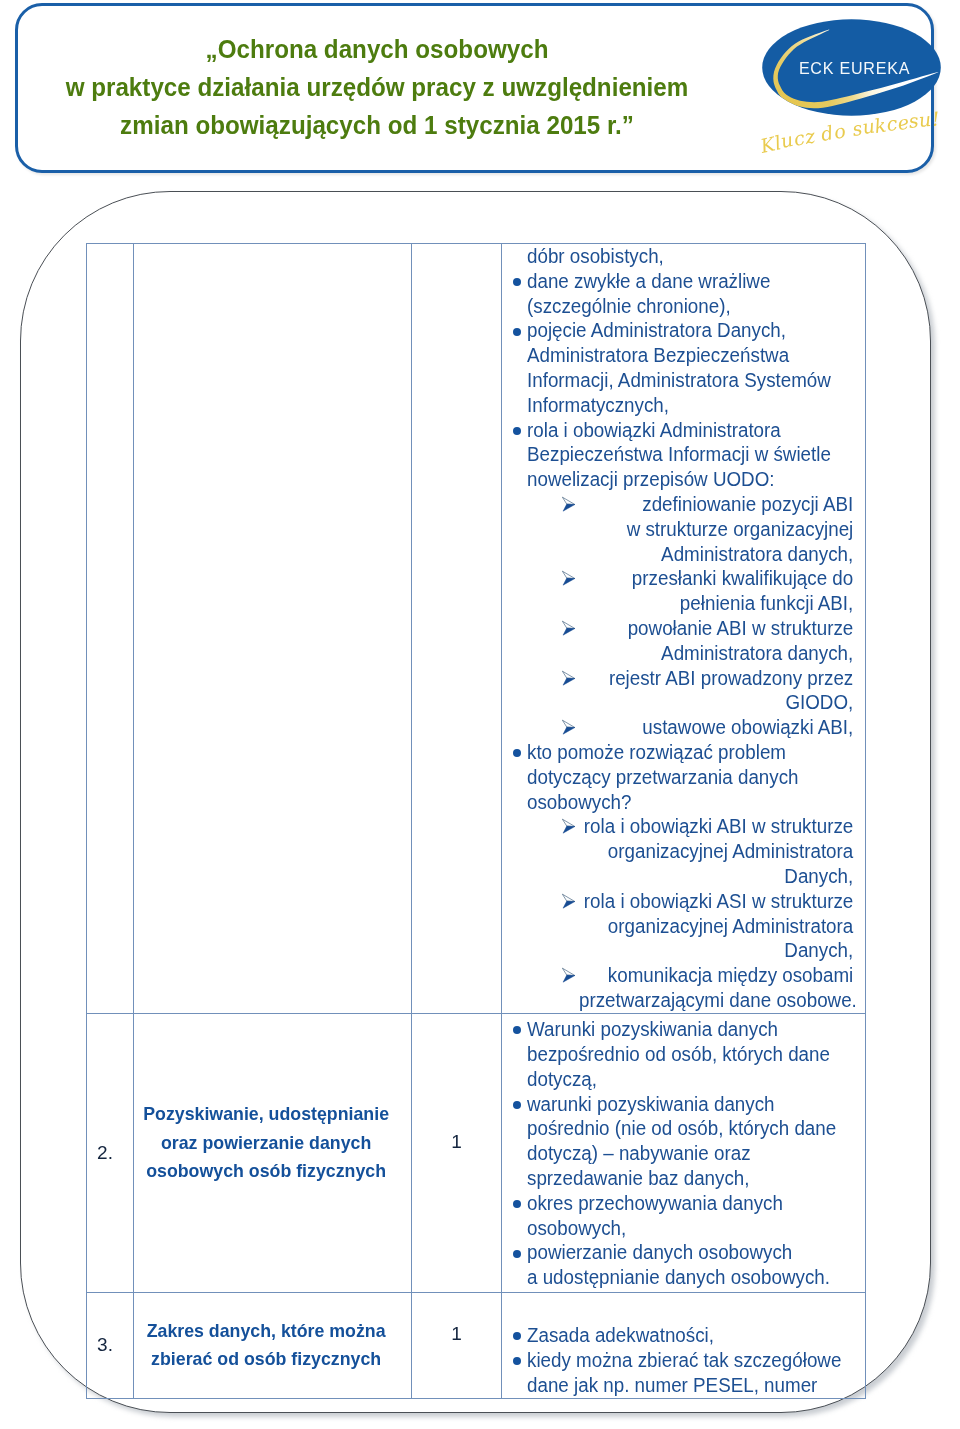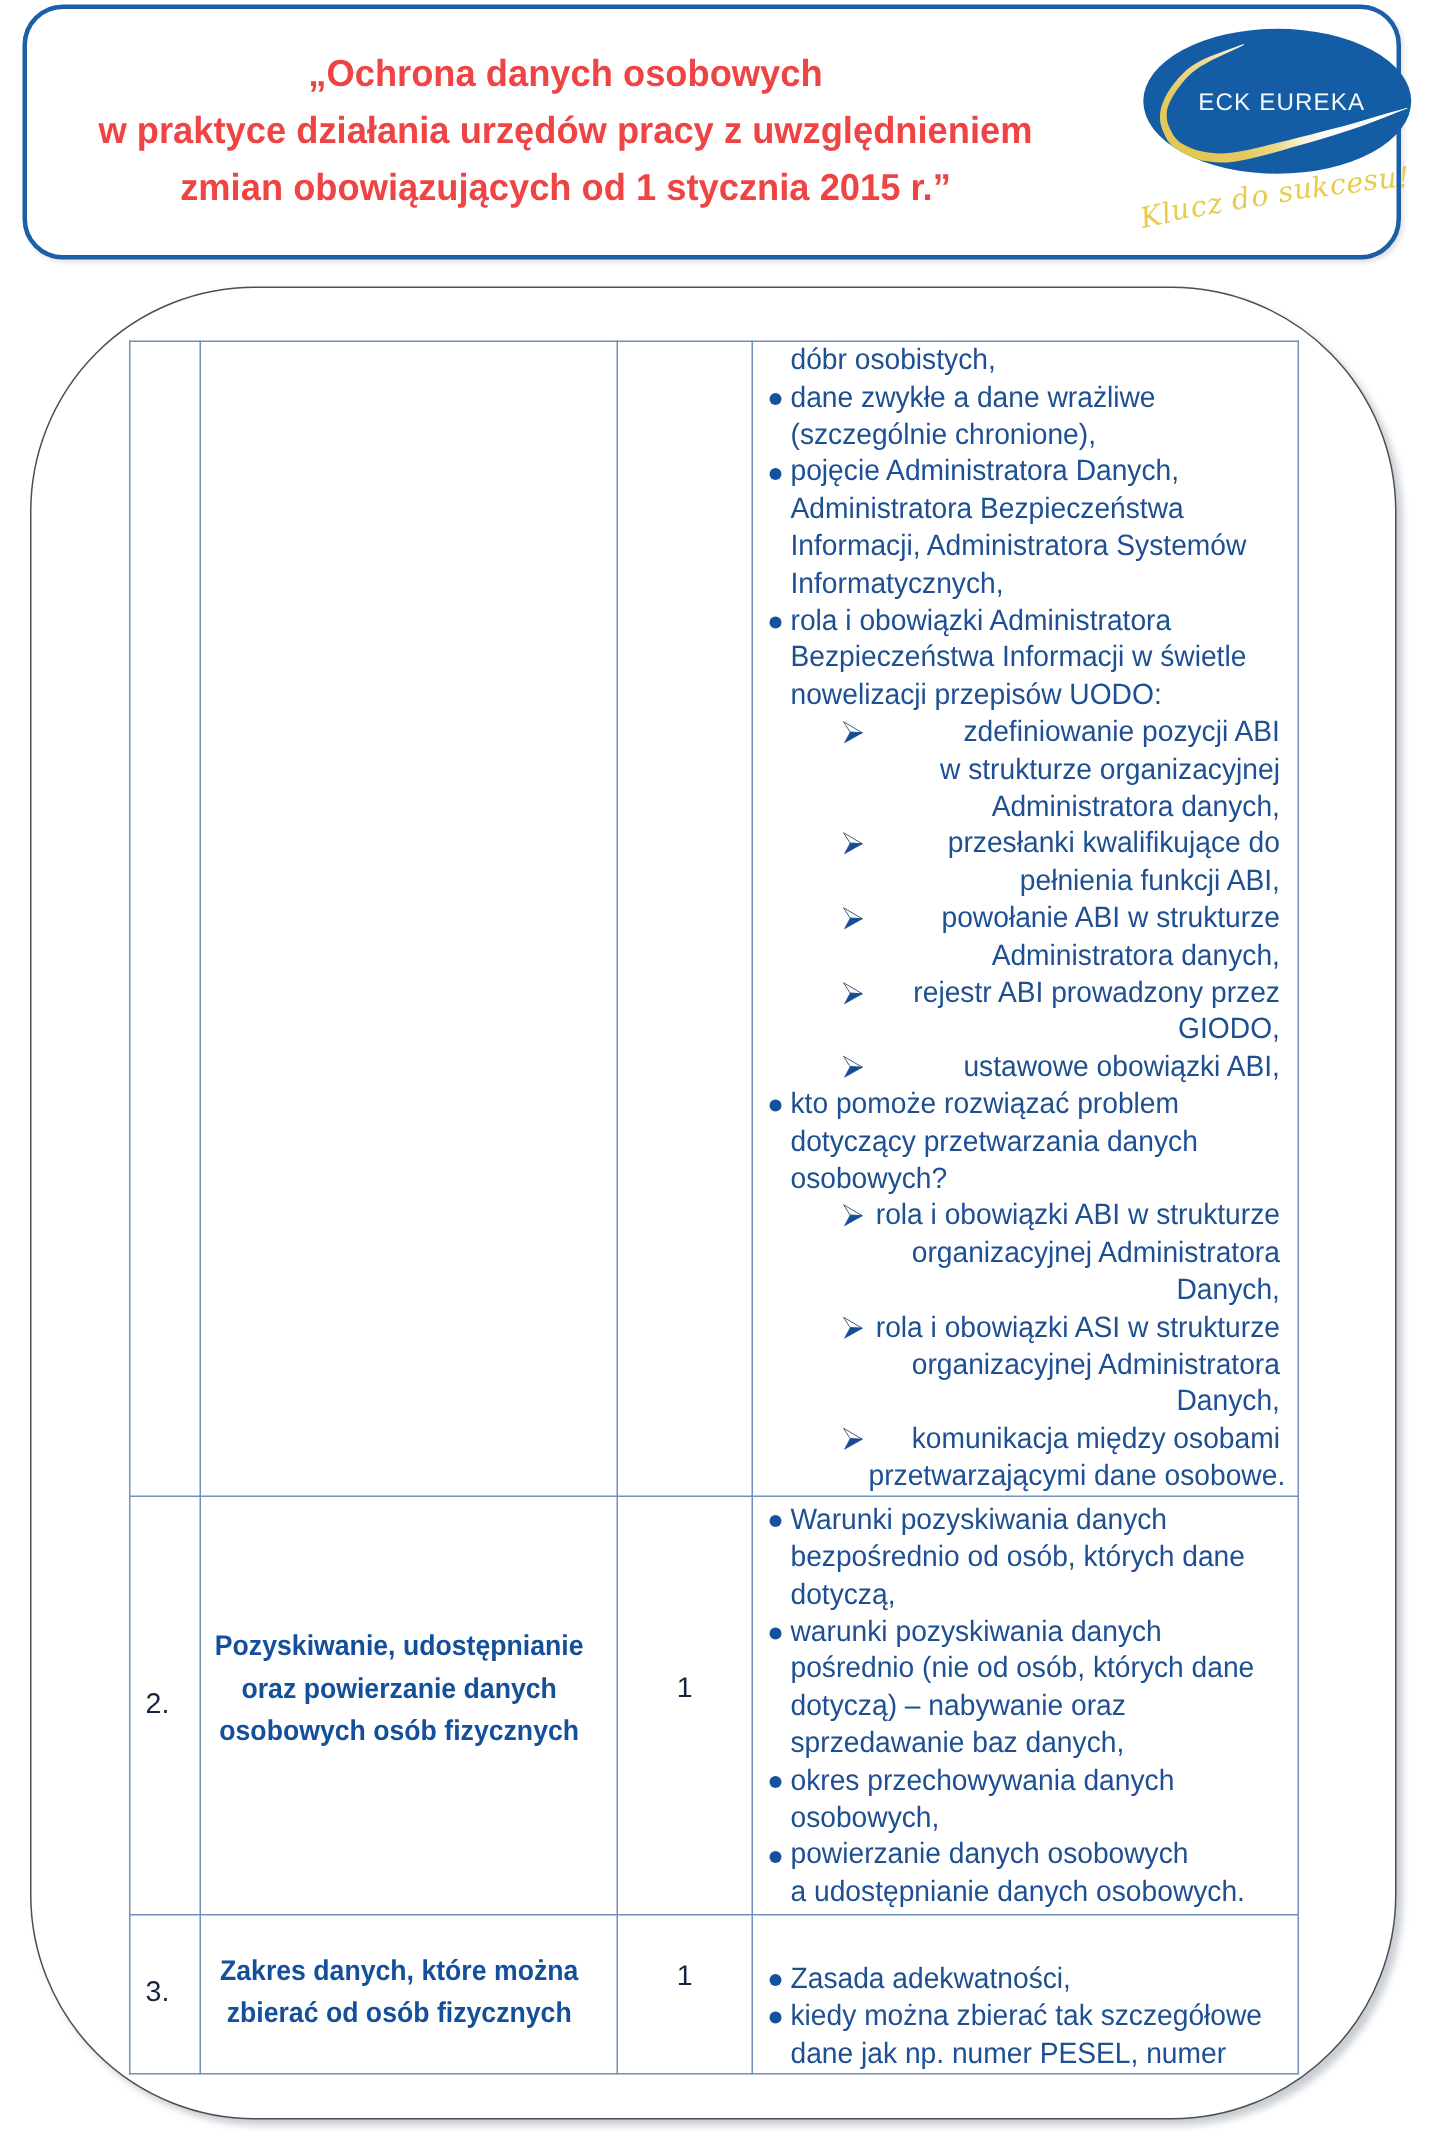--- a/index.html
+++ b/index.html
@@ -4,34 +4,34 @@
 <style>
   html,body{margin:0;padding:0;}
   body{width:960px;height:1429px;background:#ffffff;
        font-family:"Liberation Sans",sans-serif;overflow:hidden;position:relative;}
 
   
   .header-box{position:absolute;left:15px;top:3.2px;width:919px;height:169.5px;
       box-sizing:border-box;border:3.4px solid #1a5fa8;border-radius:27px;background:#fff;
       box-shadow:2px 2px 3px rgba(0,0,0,.10);}
   .title{position:absolute;left:-1px;top:23.5px;width:720px;text-align:center;
-      color:#ef4444;font-weight:bold;font-size:25px;line-height:38.3px;}
+      color:#4d7c0f;font-weight:bold;font-size:25px;line-height:38.3px;}
   .title div{white-space:nowrap;transform:scaleX(0.968);}
 
   
   .logo{position:absolute;left:744px;top:8.1px;width:190px;height:150px;}
 
   
   .sheet-shadow{position:absolute;left:24px;top:195px;width:911px;height:1222px;
       border-radius:150px;background:#c9cdd2;filter:blur(2.5px);}
   .page-rect{position:absolute;left:20px;top:191px;width:911px;height:1222px;
       box-sizing:border-box;border:1px solid #4a4f55;border-radius:150px;background:#fff;}
 
   
-  .tbl{position:absolute;left:86px;top:227px;width:779px;border-collapse:collapse;
+  .tbl{position:absolute;left:86px;top:243px;width:779px;border-collapse:collapse;
       table-layout:fixed;padding-left:16px;}
   .tbl tr.r1{height:767px;}
   .tbl tr.r2{height:279px;}
   .tbl tr.r3{height:77px;}
   .tbl td > *{overflow:hidden;}
   .tbl td{border:1px solid #7190ba;vertical-align:top;padding:0;}
   .tbl td.c-num,.tbl td.c-top,.tbl td.c-cnt{vertical-align:middle;}
   .c-num{width:46px;}
   .c-top{width:277px;}
   .c-cnt{width:89px;}

